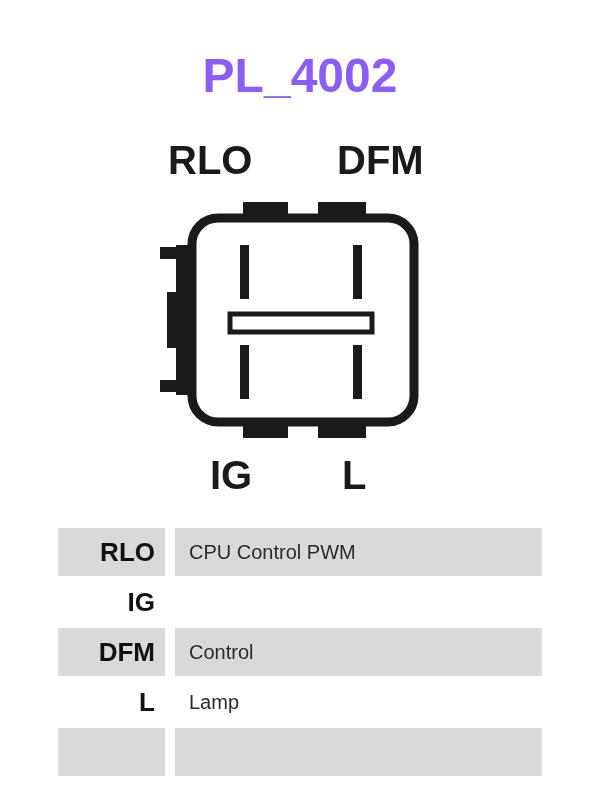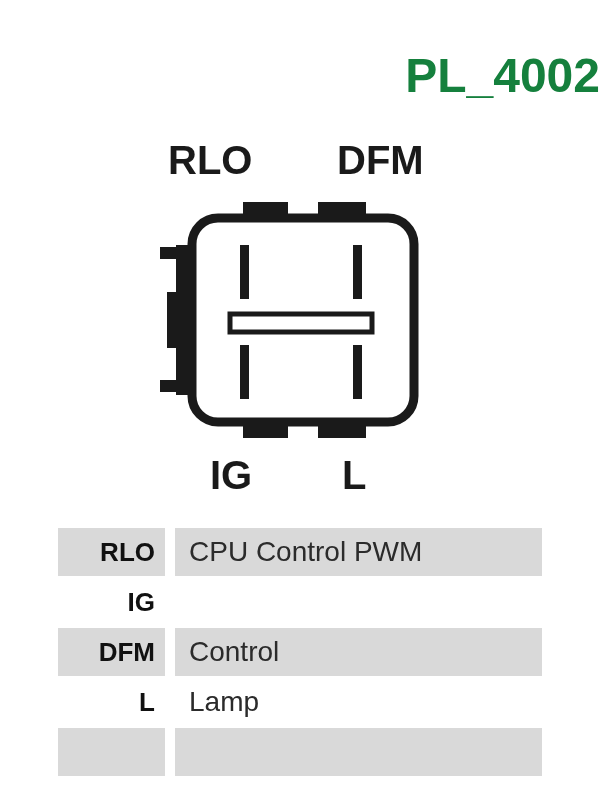--- a/index.html
+++ b/index.html
@@ -15,24 +15,24 @@
     font-family: "Liberation Sans", sans-serif;
     -webkit-font-smoothing: antialiased;
   }
 
   
   #diagram-title {
     position: absolute;
     left: 0;
     top: 52px;
     width: 600px;
-    text-align: right;
+    text-align: center;
     font-size: 48px;
     font-weight: bold;
-    color: #15803d;
+    color: #8b5cf6;
     letter-spacing: 0px;
     line-height: 1;
     white-space: nowrap;
   }
 
   
   .pin-callout {
     position: absolute;
     font-size: 40px;
     font-weight: bold;
@@ -80,21 +80,21 @@
     font-weight: bold;
     color: #111111;
   }
   .pin-row .pin-desc-cell {
     flex: 1 1 auto;
     margin-left: 10px;
     display: flex;
     align-items: center;
     padding-left: 14px;
     box-sizing: border-box;
-    font-size: 28px;
+    font-size: 20px;
     font-weight: normal;
     color: #2b2b2b;
   }
   .pin-row.shaded .pin-code-cell,
   .pin-row.shaded .pin-desc-cell {
     background: #d9d9d9;
   }
   .pin-row.plain .pin-code-cell,
   .pin-row.plain .pin-desc-cell {
     background: #ffffff;

